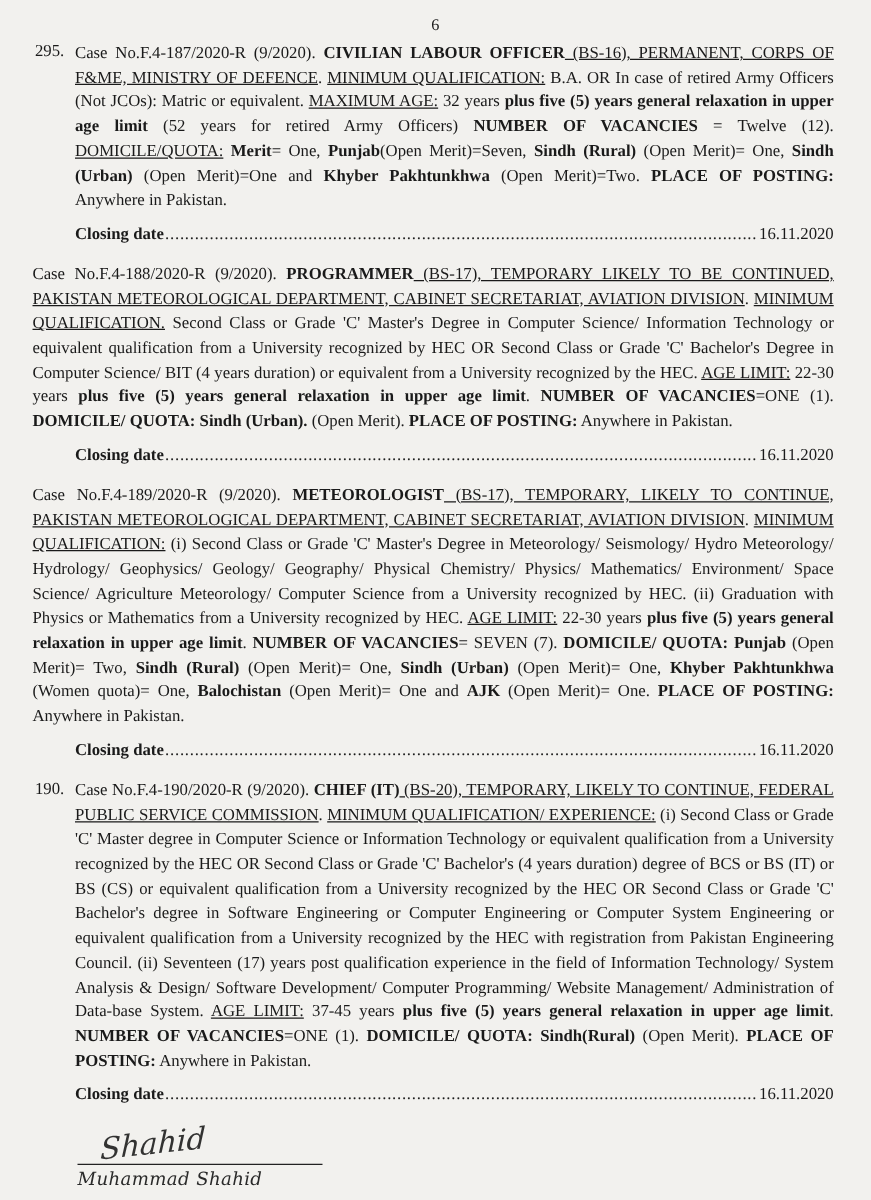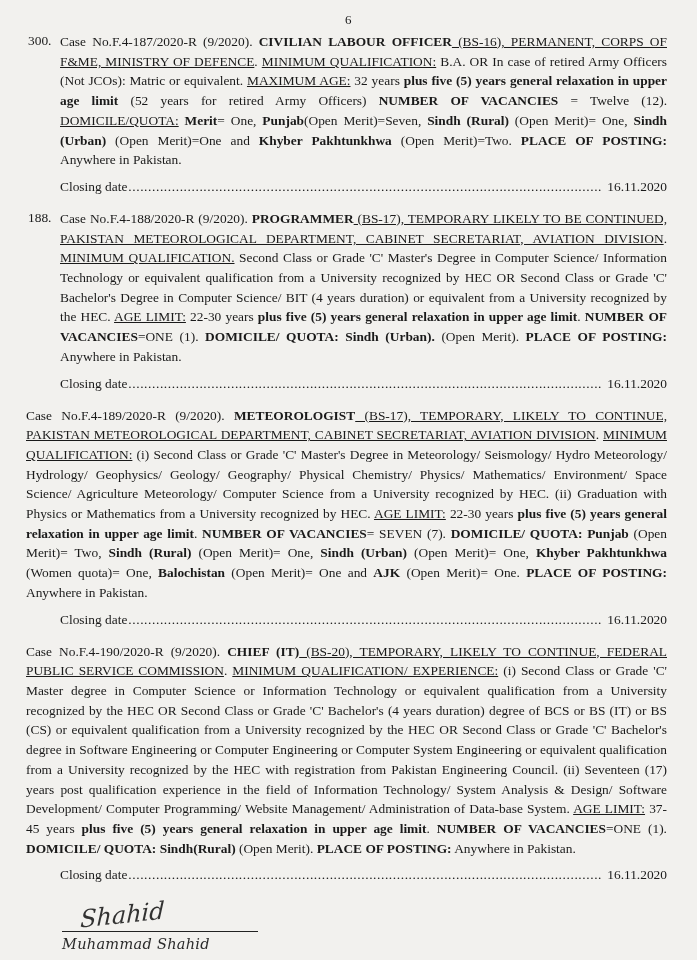--- a/index.html
+++ b/index.html
@@ -50,21 +50,21 @@
   .b { font-weight: bold; }
   .bu { font-weight: bold; }
   .closing {
     display: flex;
     align-items: baseline;
     font-size: 13.4px;
     margin: 9px 0 14px 0;
     padding-left: 34px;
   }
   .closing-label {
-    font-weight: normal;
+    font-weight: bold;
     white-space: nowrap;
     text-align: right;
   }
   .closing-dots {
     flex: 1 1 auto;
     overflow: hidden;
     white-space: nowrap;
     letter-spacing: 0.6px;
     margin: 0 1px;
   }
@@ -105,46 +105,46 @@
 </head>
 <body>
 
 <div class="page">
 
   <div class="page-number">6</div>
 
   <div class="content">
     <div id="entries-container">
         <div class="entry">
-          <div class="entry-num">300.</div>
+          <div class="entry-num">295.</div>
           <div class="entry-body"><span>Case No.F.4-187/2020-R (9/2020). </span><span class="bu">CIVILIAN LABOUR OFFICER</span><span class="u"> (BS-16), PERMANENT, CORPS OF F&amp;ME, MINISTRY OF DEFENCE</span><span>. </span><span class="u">MINIMUM QUALIFICATION:</span><span> B.A. OR In case of retired Army Officers (Not JCOs): Matric or equivalent. </span><span class="u">MAXIMUM AGE:</span><span> 32 years </span><span class="bu">plus</span><span> </span><span class="b">five (5) years general relaxation in upper age limit</span><span> (52 years for retired Army Officers) </span><span class="bu">NUMBER OF VACANCIES</span><span> = Twelve (12). </span><span class="u">DOMICILE/QUOTA:</span><span> </span><span class="b">Merit</span><span>= One, </span><span class="b">Punjab</span><span>(Open Merit)=Seven, </span><span class="b">Sindh (Rural)</span><span> (Open Merit)= One, </span><span class="b">Sindh (Urban)</span><span> (Open Merit)=One and </span><span class="b">Khyber Pakhtunkhwa</span><span> (Open Merit)=Two. </span><span class="bu">PLACE OF POSTING:</span><span> Anywhere in Pakistan.</span></div>
         </div>
         <div class="closing">
           <span class="closing-label">Closing date</span>
           <span class="closing-dots">........................................................................................................................</span>
           <span class="closing-date">16.11.2020</span>
         </div>
         <div class="entry">
-          <div class="entry-num">188.</div>
           <div class="entry-body"><span>Case No.F.4-188/2020-R (9/2020). </span><span class="bu">PROGRAMMER</span><span class="u"> (BS-17), TEMPORARY LIKELY TO BE CONTINUED, PAKISTAN METEOROLOGICAL DEPARTMENT, CABINET SECRETARIAT, AVIATION DIVISION</span><span>. </span><span class="u">MINIMUM QUALIFICATION.</span><span> Second Class or Grade 'C' Master's Degree in Computer Science/ Information Technology or equivalent qualification from a University recognized by HEC OR Second Class or Grade 'C' Bachelor's Degree in Computer Science/ BIT (4 years duration) or equivalent from a University recognized by the HEC. </span><span class="u">AGE LIMIT:</span><span> 22-30 years </span><span class="bu">plus</span><span> </span><span class="b">five (5) years general relaxation in upper age limit</span><span>. </span><span class="bu">NUMBER OF VACANCIES</span><span>=ONE (1). </span><span class="bu">DOMICILE/ QUOTA: Sindh (Urban).</span><span> (Open Merit). </span><span class="bu">PLACE OF POSTING:</span><span> Anywhere in Pakistan.</span></div>
         </div>
         <div class="closing">
           <span class="closing-label">Closing date</span>
           <span class="closing-dots">........................................................................................................................</span>
           <span class="closing-date">16.11.2020</span>
         </div>
         <div class="entry">
           <div class="entry-body"><span>Case No.F.4-189/2020-R (9/2020). </span><span class="bu">METEOROLOGIST</span><span class="u"> (BS-17), TEMPORARY, LIKELY TO CONTINUE, PAKISTAN METEOROLOGICAL DEPARTMENT, CABINET SECRETARIAT, AVIATION DIVISION</span><span>. </span><span class="u">MINIMUM QUALIFICATION:</span><span> (i) Second Class or Grade 'C' Master's Degree in Meteorology/ Seismology/ Hydro Meteorology/ Hydrology/ Geophysics/ Geology/ Geography/ Physical Chemistry/ Physics/ Mathematics/ Environment/ Space Science/ Agriculture Meteorology/ Computer Science from a University recognized by HEC. (ii) Graduation with Physics or Mathematics from a University recognized by HEC. </span><span class="u">AGE LIMIT:</span><span> 22-30 years </span><span class="bu">plus</span><span> </span><span class="b">five (5) years general relaxation in upper age limit</span><span>. </span><span class="bu">NUMBER OF VACANCIES</span><span>= SEVEN (7). </span><span class="bu">DOMICILE/ QUOTA:</span><span> </span><span class="b">Punjab</span><span> (Open Merit)= Two, </span><span class="b">Sindh (Rural)</span><span> (Open Merit)= One, </span><span class="b">Sindh (Urban)</span><span> (Open Merit)= One, </span><span class="b">Khyber Pakhtunkhwa</span><span> (Women quota)= One, </span><span class="b">Balochistan</span><span> (Open Merit)= One and </span><span class="b">AJK</span><span> (Open Merit)= One. </span><span class="bu">PLACE OF POSTING:</span><span> Anywhere in Pakistan.</span></div>
         </div>
         <div class="closing">
           <span class="closing-label">Closing date</span>
           <span class="closing-dots">........................................................................................................................</span>
           <span class="closing-date">16.11.2020</span>
         </div>
         <div class="entry">
+          <div class="entry-num">190.</div>
           <div class="entry-body"><span>Case No.F.4-190/2020-R (9/2020). </span><span class="bu">CHIEF (IT)</span><span class="u"> (BS-20), TEMPORARY, LIKELY TO CONTINUE, FEDERAL PUBLIC SERVICE COMMISSION</span><span>. </span><span class="u">MINIMUM QUALIFICATION/ EXPERIENCE:</span><span> (i) Second Class or Grade 'C' Master degree in Computer Science or Information Technology or equivalent qualification from a University recognized by the HEC OR Second Class or Grade 'C' Bachelor's (4 years duration) degree of BCS or BS (IT) or BS (CS) or equivalent qualification from a University recognized by the HEC OR Second Class or Grade 'C' Bachelor's degree in Software Engineering or Computer Engineering or Computer System Engineering or equivalent qualification from a University recognized by the HEC with registration from Pakistan Engineering Council. (ii) Seventeen (17) years post qualification experience in the field of Information Technology/ System Analysis &amp; Design/ Software Development/ Computer Programming/ Website Management/ Administration of Data-base System. </span><span class="u">AGE LIMIT:</span><span> 37-45 years </span><span class="bu">plus</span><span> </span><span class="b">five (5) years general relaxation in upper age limit</span><span>. </span><span class="bu">NUMBER OF VACANCIES</span><span>=ONE (1). </span><span class="bu">DOMICILE/ QUOTA:</span><span> </span><span class="b">Sindh(Rural)</span><span> (Open Merit). </span><span class="bu">PLACE OF POSTING:</span><span> Anywhere in Pakistan.</span></div>
         </div>
         <div class="closing">
           <span class="closing-label">Closing date</span>
           <span class="closing-dots">........................................................................................................................</span>
           <span class="closing-date">16.11.2020</span>
         </div>
       </div>
 
     <div class="signature-block">

